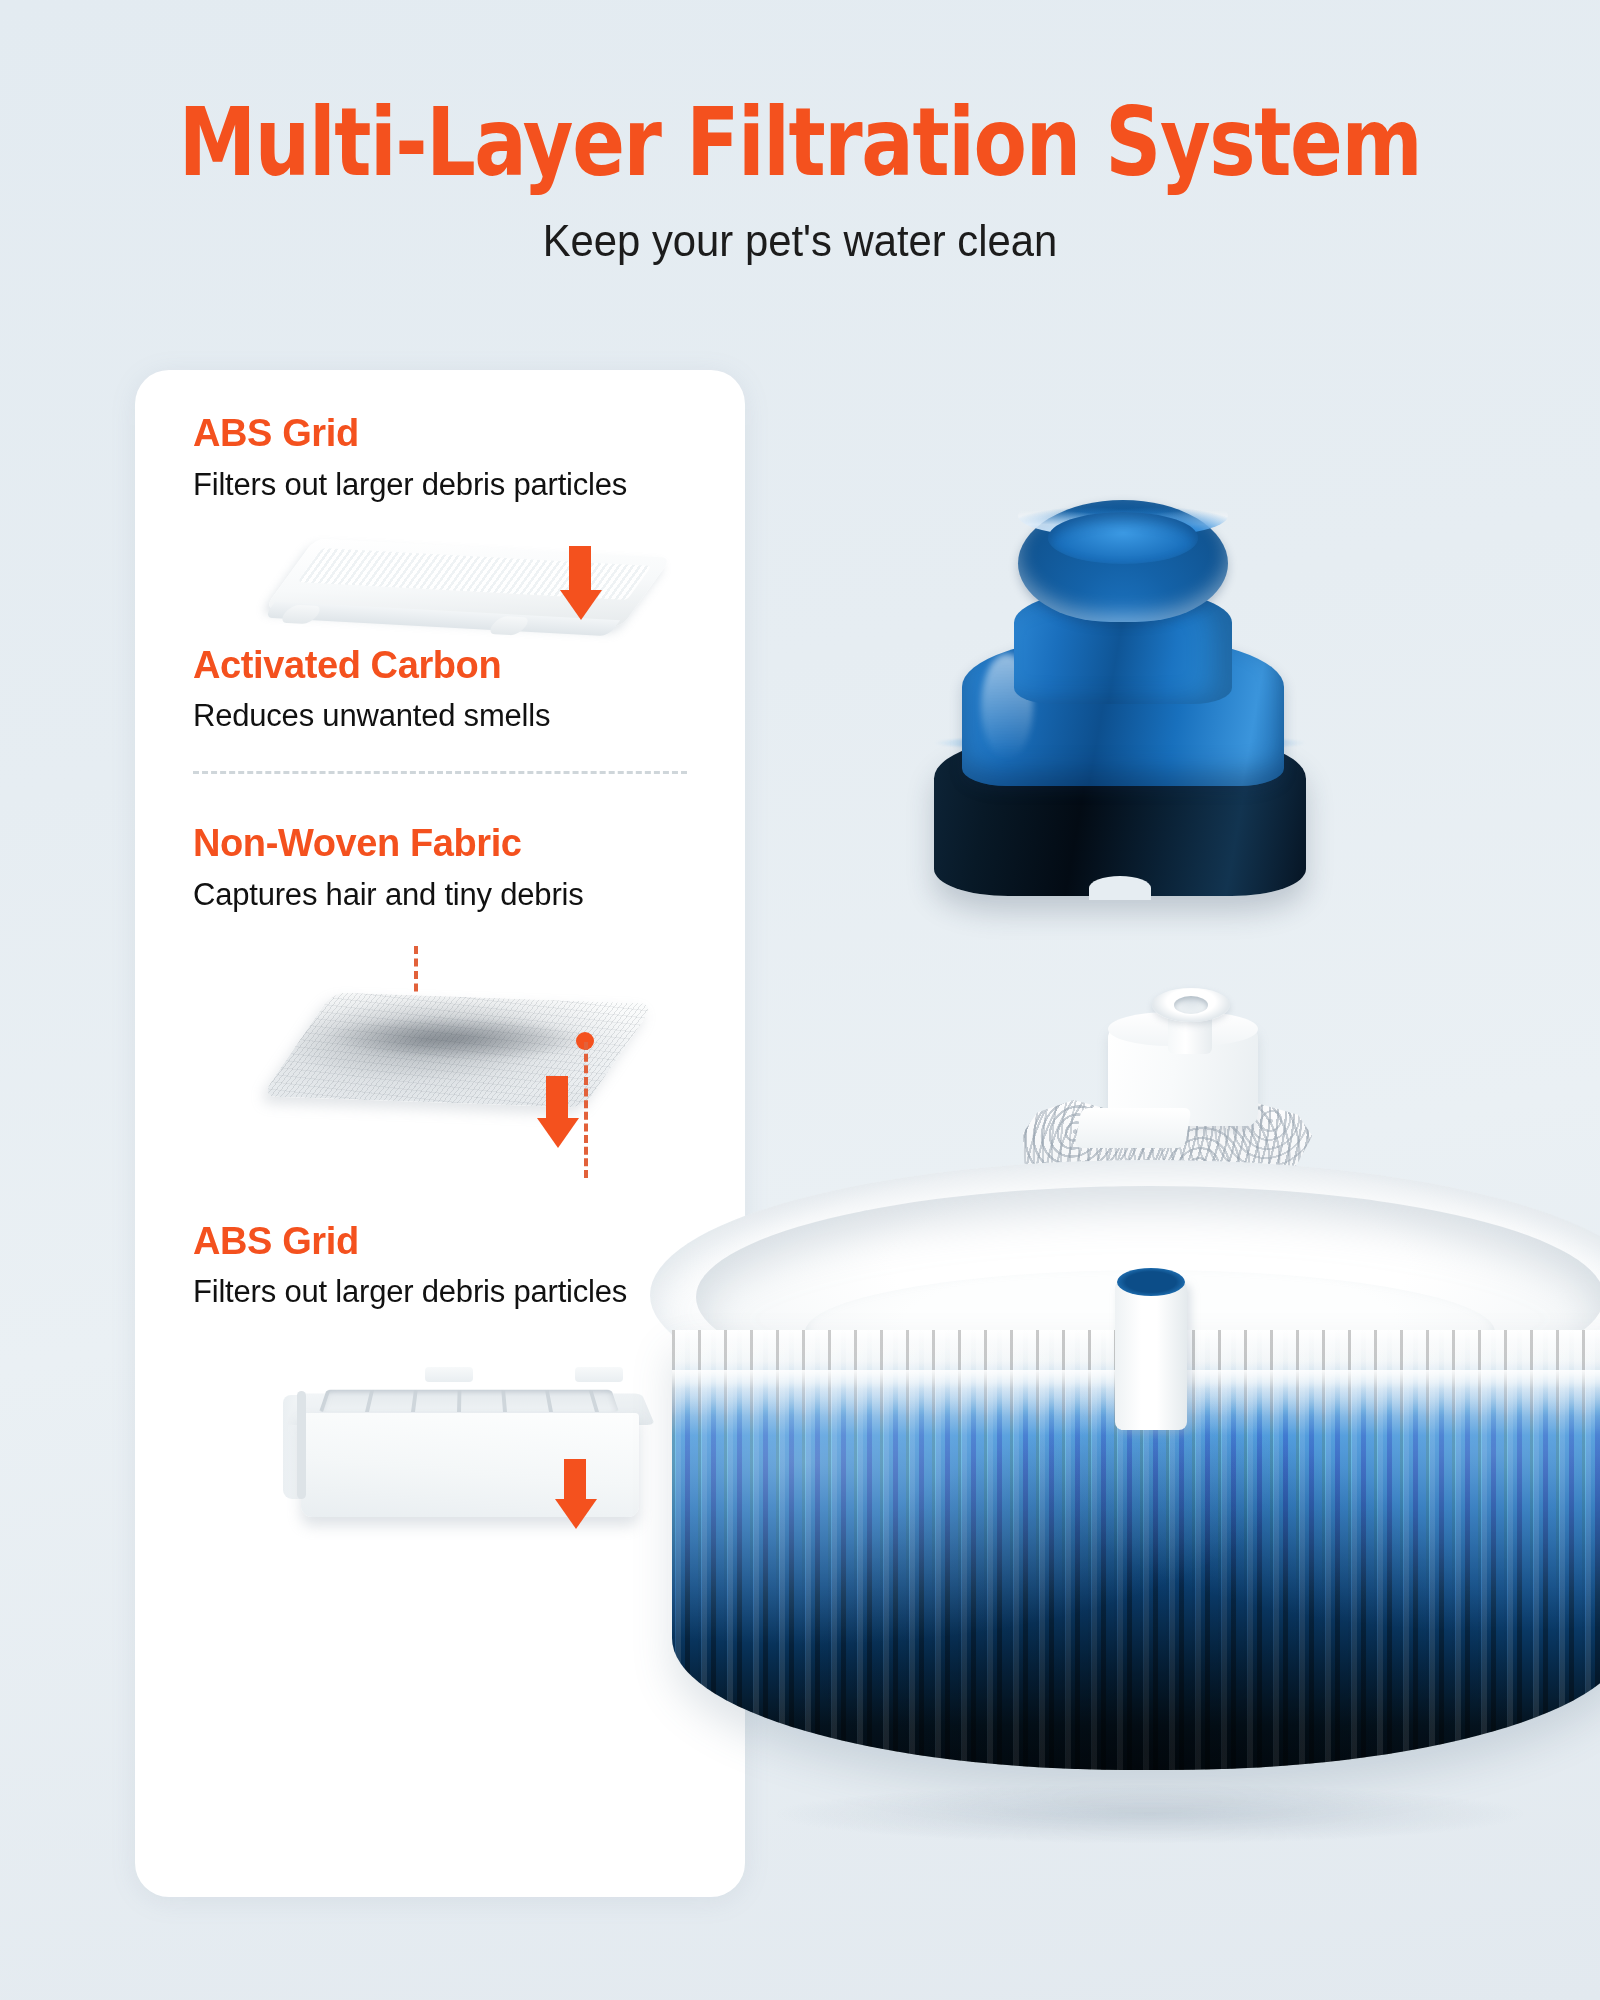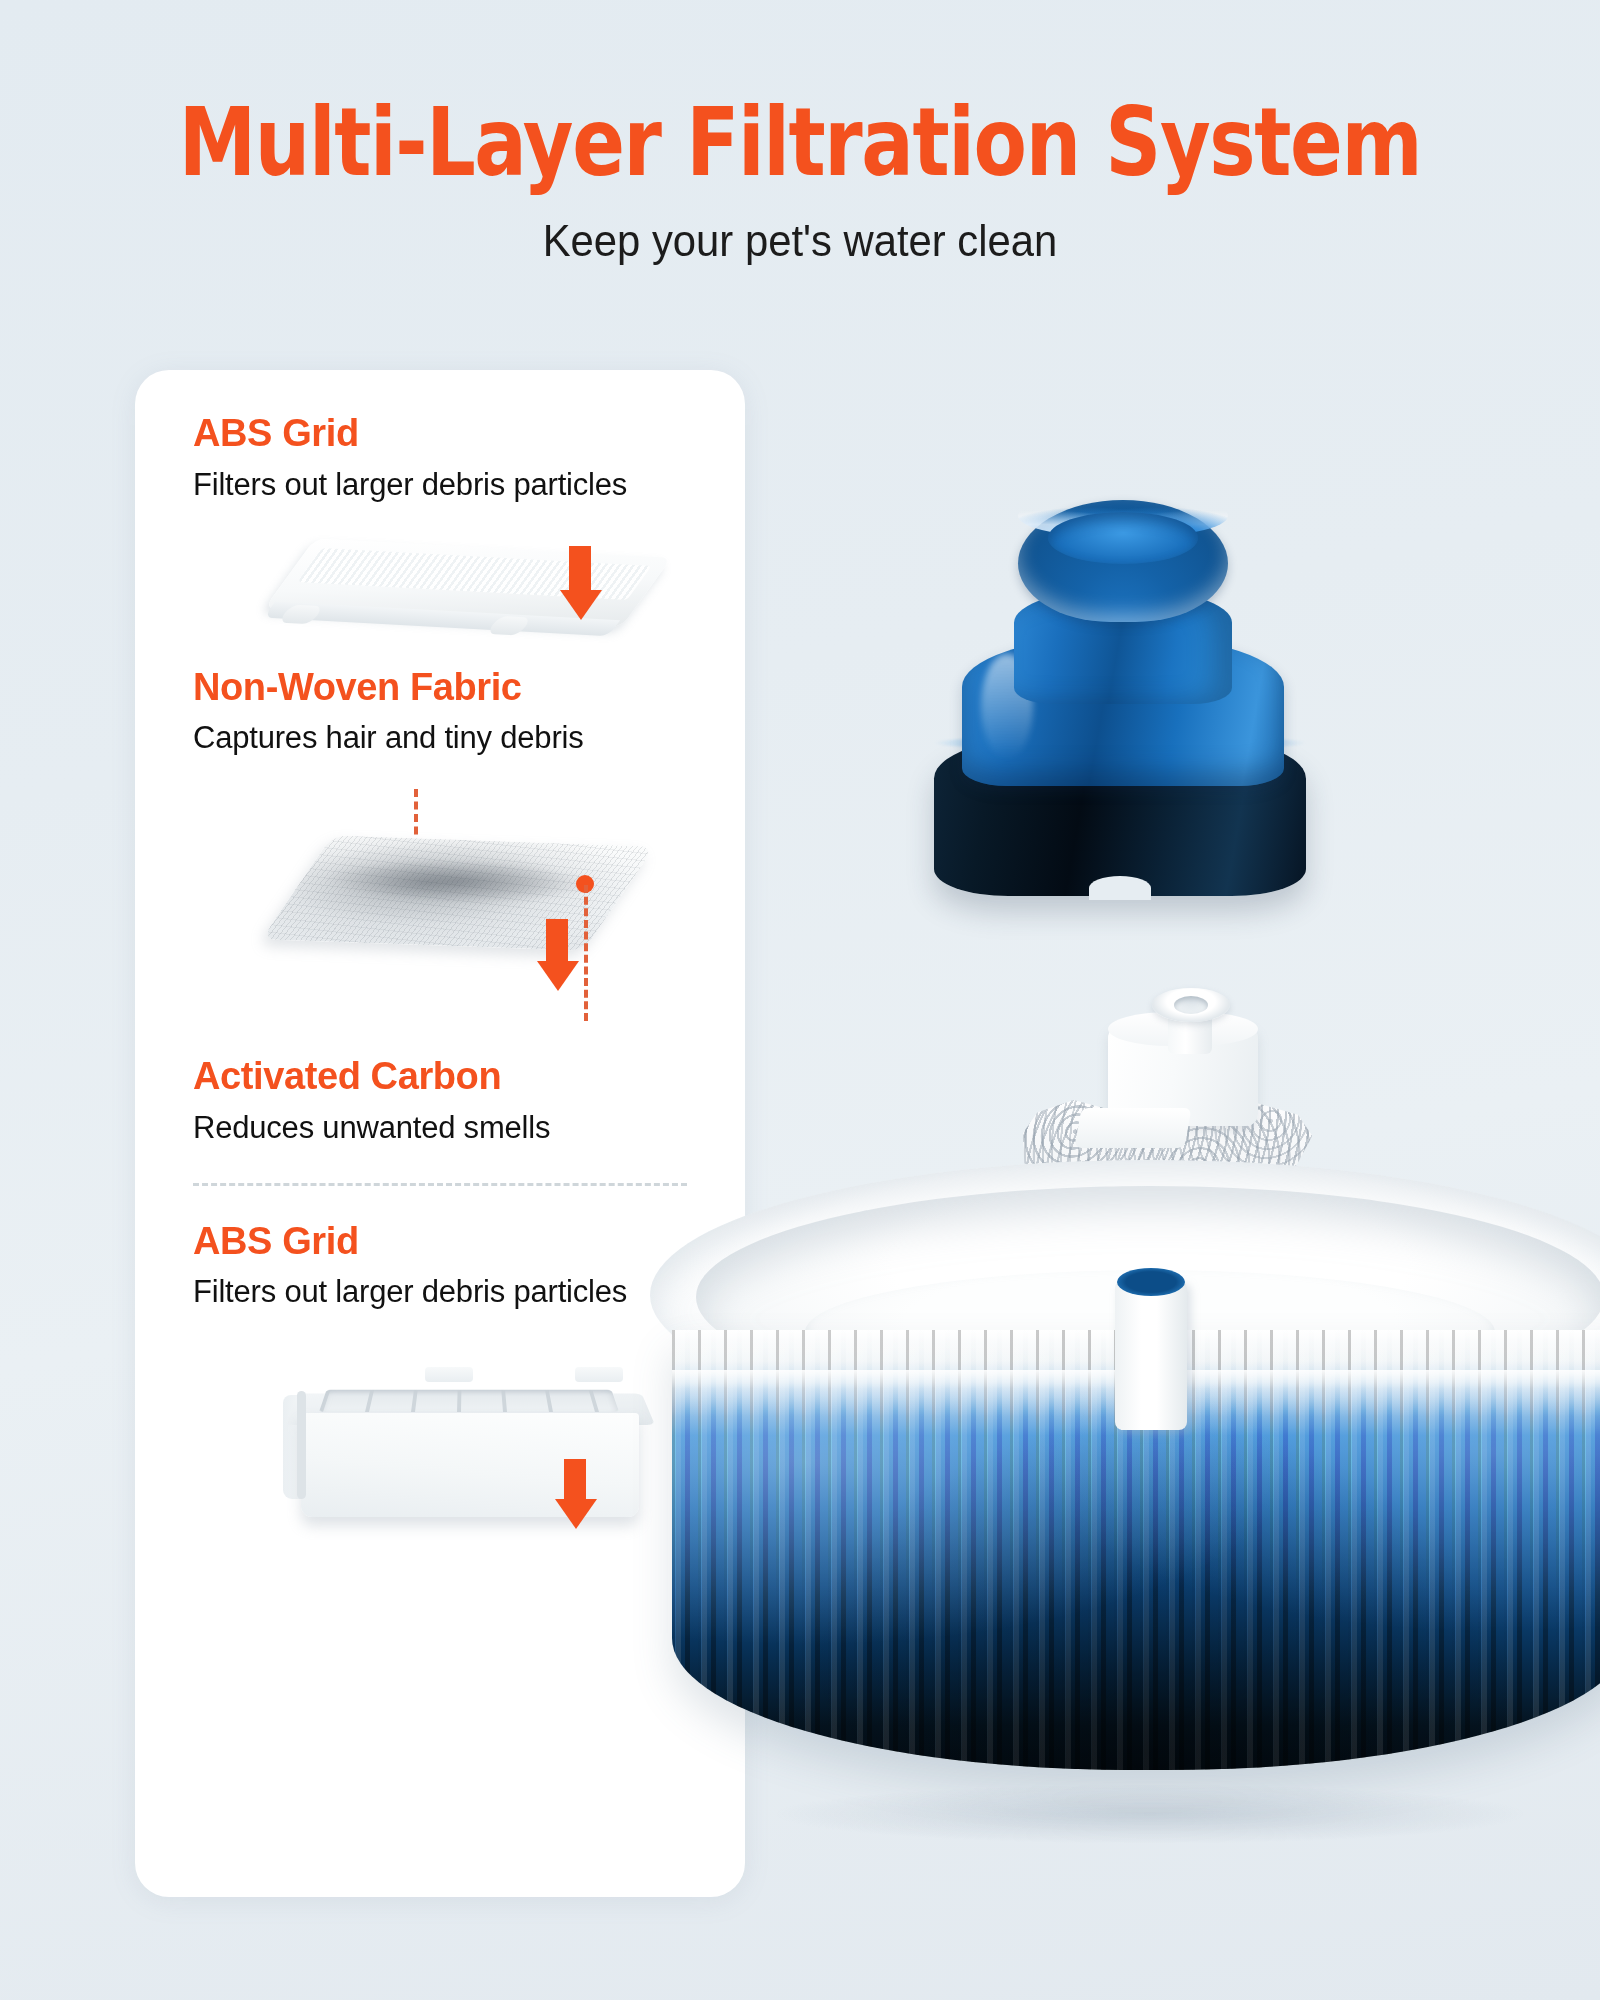--- a/index.html
+++ b/index.html
@@ -436,47 +436,47 @@
         <div class="tabL"></div>
         <div class="tabR"></div>
       </div>
       <div class="arrow" style="left:425px; top:-2px;">
         <div class="shaft" style="height:44px;"></div>
         <div class="head"></div>
       </div>
     </div>
   </div>
 
+  <div class="layer" style="margin-top:26px;">
+    <div class="layer-head">
+      <div class="layer-title">Activated Carbon</div>
+      <div class="layer-desc">Reduces unwanted smells</div>
+    </div>
+    <div class="divider"></div>
+  </div>
+
   <div class="layer" style="margin-top:48px;">
     <div class="layer-head">
       <div class="layer-title">Non-Woven Fabric</div>
       <div class="layer-desc">Captures hair and tiny debris</div>
     </div>
     <div class="fabric-wrap">
       <div class="dash-v" style="left:279px; top:0px; height:108px;"></div>
       <div class="dot" style="left:271px; top:100px;"></div>
 
       <div class="fabric"></div>
 
       <div class="dot" style="left:441px; top:86px;"></div>
       <div class="dash-v" style="left:449px; top:96px; height:136px;"></div>
 
       <div class="arrow" style="left:402px; top:130px;">
         <div class="shaft" style="height:42px;"></div>
         <div class="head"></div>
       </div>
     </div>
-  </div>
-
-  <div class="layer" style="margin-top:26px;">
-    <div class="layer-head">
-      <div class="layer-title">Activated Carbon</div>
-      <div class="layer-desc">Reduces unwanted smells</div>
-    </div>
-    <div class="divider"></div>
   </div>
 
   <div class="layer" style="margin-top:34px;">
     <div class="layer-head">
       <div class="layer-title">ABS Grid</div>
       <div class="layer-desc">Filters out larger debris particles</div>
     </div>
     <div class="box-wrap">
       <div class="abox">
         <div class="sideL"></div>

